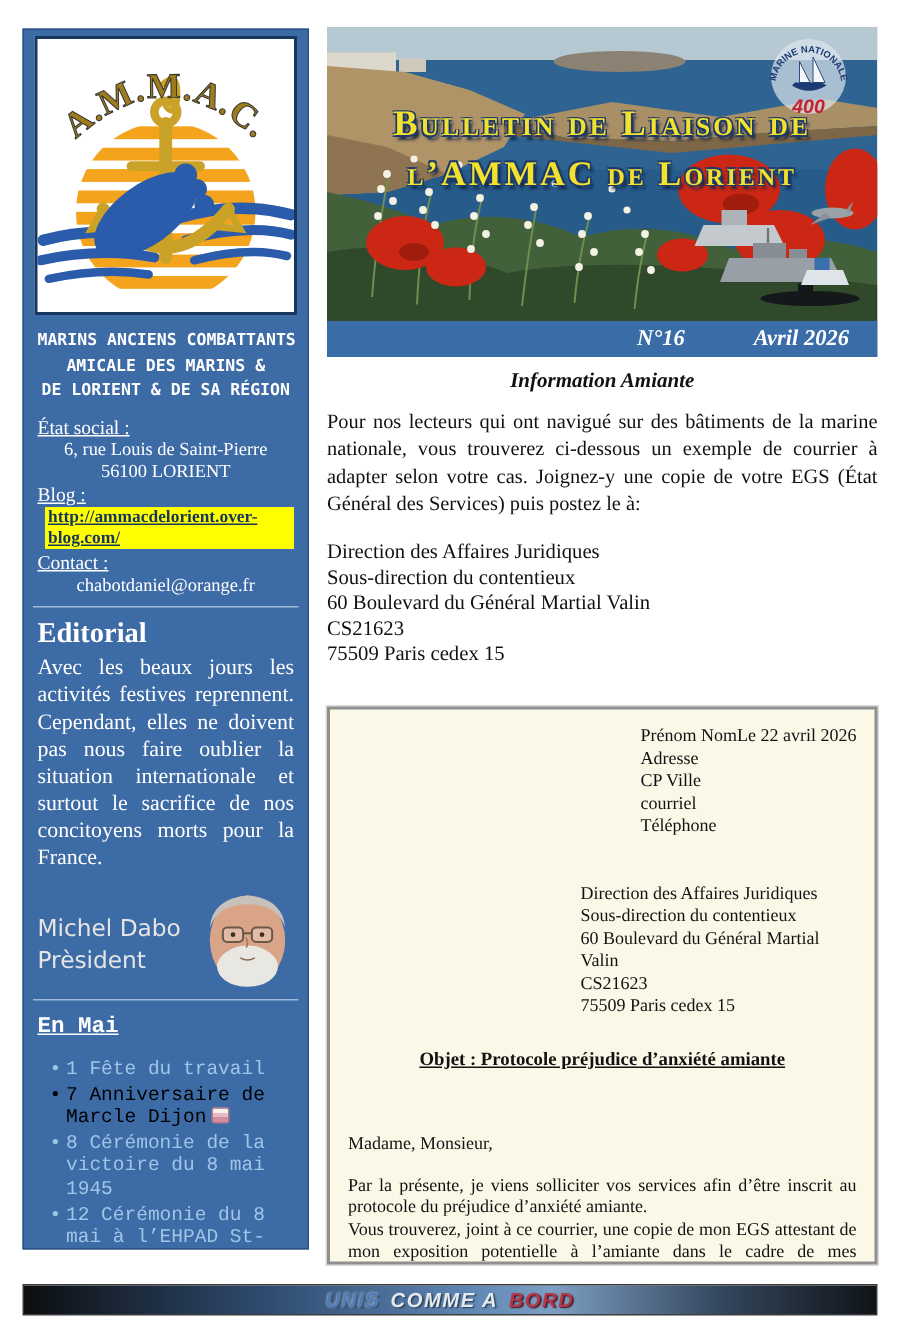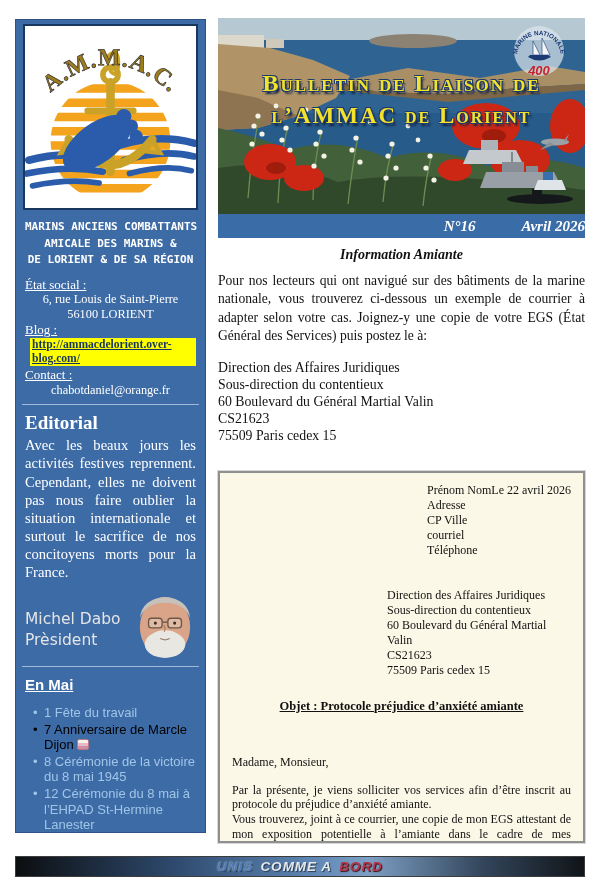--- a/index.html
+++ b/index.html
@@ -19,42 +19,42 @@
   .centered{text-align:center;font-size:12.3px;line-height:1.2;}
   .blog-link{display:inline-block;background:#ffff00;color:#17365d;font-weight:bold;
              font-size:11.6px;text-decoration:underline;margin:1px 0 1px 5px;padding:0 2px;}
   .divider{border-top:1px solid #9fb9d8;margin:7px -3px;}
   .editorial h2{font-size:19px;margin:3px 0 2px;font-weight:bold;}
   .editorial p{font-size:14.6px;text-align:justify;line-height:1.24;margin:0;}
   .president{display:flex;margin-top:12px;align-items:flex-start;}
   .pres-name{font-family:"DejaVu Sans",sans-serif;font-size:15.5px;color:#e5e5e5;
              line-height:1.35;margin:16px 0 0 0;flex:1;}
   .pres-photo{width:58px;height:66px;flex:none;margin-right:2px;}
-  .agenda{margin-top:0;font-family:Liberation Sans, sans-serif;}
+  .agenda{margin-top:0;font-family:Liberation Mono, monospace;}
   .agenda h3{font-size:15px;color:#fff;text-decoration:underline;margin:9px 0 12px;font-weight:bold;}
   .agenda ul{margin:0;padding:0 0 0 19px;list-style:none;}
   .agenda li{font-size:13px;line-height:1.2;margin-bottom:1px;position:relative;color:#9fc5e8;}
   .agenda li::before{content:"\2022";position:absolute;left:-11px;}
   .cake{display:inline-block;width:12px;height:11px;vertical-align:-1px;margin-left:3px;
         border-radius:2px;border:1px solid #b07888;box-sizing:border-box;
         background:linear-gradient(180deg,#f7f3ea 0 35%,#e8b8c8 35% 65%,#cf8fa0 65% 100%);}
 
   
   .rightcol{position:absolute;left:218px;top:18px;width:367px;}
   .header{position:relative;height:196px;overflow:hidden;}
   .scene{position:absolute;inset:0;width:100%;height:100%;}
   .title{position:absolute;top:52px;width:100%;text-align:center;font-weight:bold;
          font-variant:small-caps;color:#f2e22e;letter-spacing:2px;line-height:1.1;
          text-shadow:-1px -1px 0 #1d3a6b,1px -1px 0 #1d3a6b,-1px 1px 0 #1d3a6b,
                      1px 1px 0 #1d3a6b,2px 3px 2px #122548;}
   .title .l1{font-size:24px;}
   .title .l2{font-size:23px;margin-top:7px;}
   .badge{position:absolute;top:5px;right:16px;width:60px;height:60px;}
   .issue-bar{height:24px;background:#3a6ca8;display:flex;justify-content:flex-end;
-             align-items:center;gap:46px;padding:0 0;color:#fff;font-style:italic;
+             align-items:center;gap:46px;padding:0 19px;color:#fff;font-style:italic;
              font-weight:bold;font-size:15px;}
   .section-title{text-align:center;font-weight:bold;font-style:italic;font-size:14px;margin-top:9px;}
   .intro{font-size:13.6px;text-align:justify;line-height:1.35;margin-top:9px;}
   .addr{font-size:13.8px;line-height:1.22;margin-top:15px;}
 
   .letter{margin-top:26px;height:372px;box-sizing:border-box;background:#fbf8e7;
           border:2px solid #8f8f8f;box-shadow:0 0 0 1px #d8d8d8;padding:10px 12px;
           font-size:12px;overflow:hidden;}
   .letter-head{display:flex;justify-content:flex-end;line-height:1.25;}
   .recipient{margin-left:155px;margin-top:30px;line-height:1.25;}

